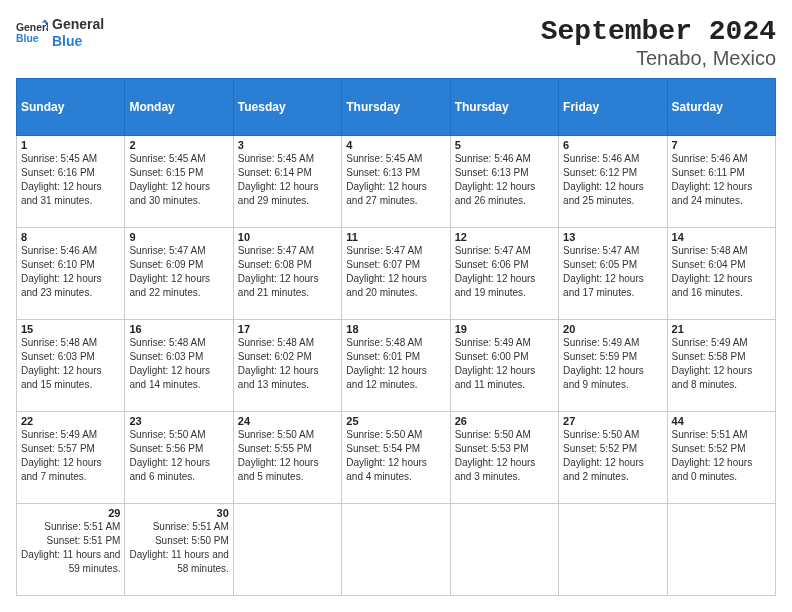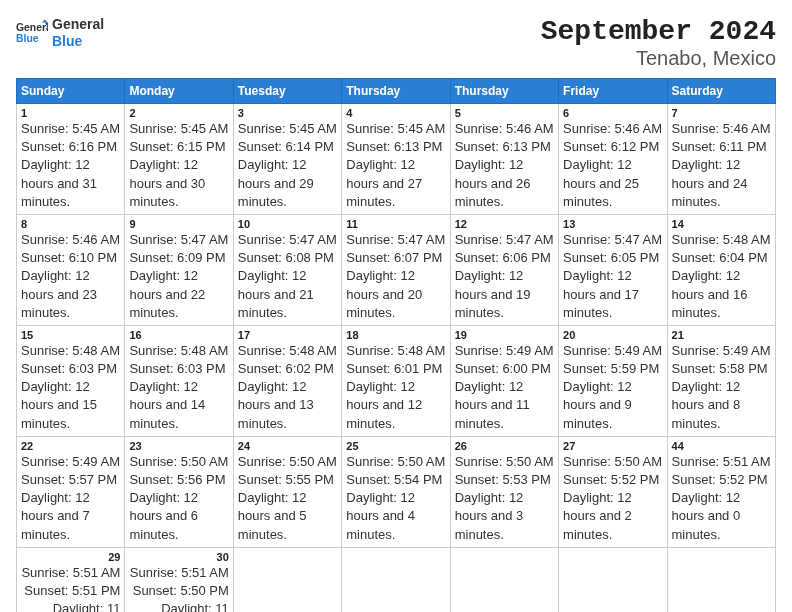--- a/index.html
+++ b/index.html
@@ -50,21 +50,21 @@
       border: 1px solid #ccc;
       border-collapse: collapse;
       width: 100%;
       table-layout: fixed;
     }
     .calendar th {
       background: #2a7fd4;
       color: #fff;
       font-size: 12px;
       font-weight: bold;
-      padding: 5px 4px;
+      padding: 21px 4px;
       text-align: left;
       border: 1px solid #1a6fc4;
     }
     .calendar td {
       border: 1px solid #ccc;
       vertical-align: top;
       padding: 3px 4px;
       font-size: 9px;
       color: #333;
       background: #fff;
@@ -75,21 +75,21 @@
       text-align: right;
     }
     .day-num {
       font-size: 11px;
       font-weight: bold;
       color: #222;
       display: block;
       margin-bottom: 1px;
     }
     .day-info {
-      font-size: 13px;
+      font-size: 10px;
       line-height: 1.4;
       color: #333;
     }
     .empty-cell {
       background: #f5f5f5;
     }
   </style>
 </head>
 <body>
 

